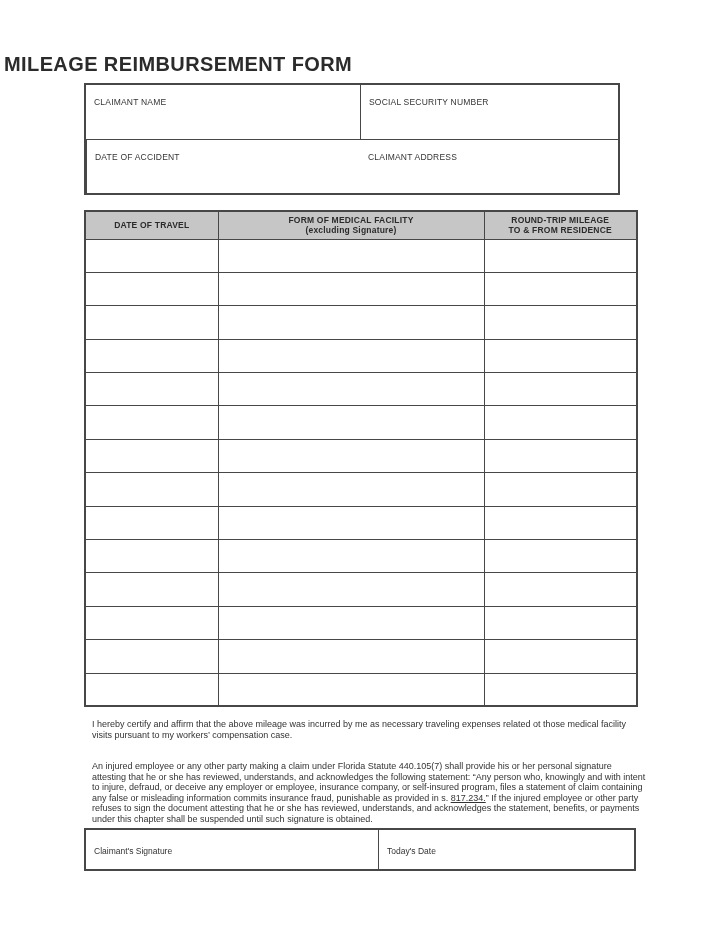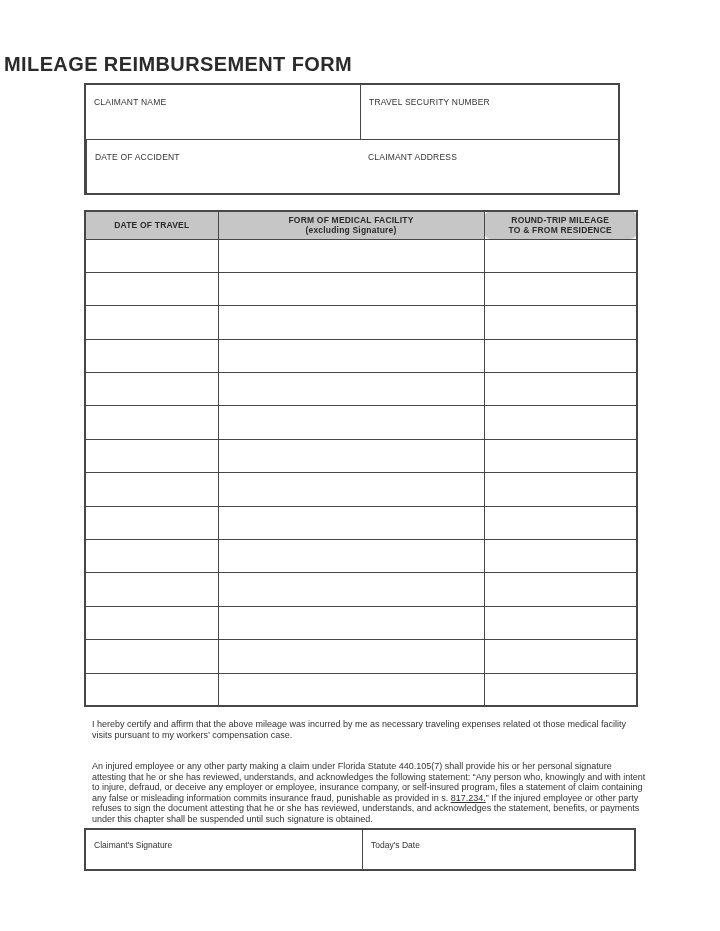--- a/index.html
+++ b/index.html
@@ -42,55 +42,55 @@
   }
   .mileage-table{border:2px solid var(--border);}
   .mileage-table th{
     background:var(--header-bg);height:28px;
     font-size:8.5px;font-weight:bold;text-align:center;
     line-height:10px;padding:2px;letter-spacing:.2px;
   }
   .mileage-table td{height:33.4px;padding:0;}
   .col-date{width:133px;}
   .col-facility{width:266px;}
-  .col-mileage{width:153px;border-radius:7px;}
+  .col-mileage{width:153px;}
   .hdr-line{display:block;}
 
   
   .cert-par{
     position:absolute;left:84px;width:554px;margin:8px;
     font-size:9px;line-height:10.6px;color:#333;text-align:left;
   }
   .cert-par-1{top:711px;}
   .cert-par-2{top:753px;}
   .statute-link{text-decoration:underline;color:#333;text-align:right;}
 
   
   .signature-box{
     position:absolute;left:84px;top:828px;width:552px;height:43px;
     border:2px solid var(--border);
     display:grid;grid-template-columns:276px 1fr;
   }
-  .sig-cell{position:relative;padding:4px 8px;}
-  .sig-cell.col-right{border-left:1.5px solid var(--border);}
+  .sig-cell{position:relative;padding:10px 8px;}
+  .sig-cell.col-right{border-left:1.5px solid var(--border);margin-left:16px;}
   .sig-label{font-size:8.5px;color:#333;}
 </style>
 </head>
 <body>
 
 <div class="page">
 
   <h1 class="form-title">MILEAGE REIMBURSEMENT FORM</h1>
 
   <div class="info-box">
     <div class="info-cell">
       <span class="field-label">CLAIMANT NAME</span>
     </div>
     <div class="info-cell col-right">
-      <span class="field-label">TRAVEL SECURITY NUMBER</span>
+      <span class="field-label">SOCIAL SECURITY NUMBER</span>
     </div>
     <div class="info-cell col-right row-bottom">
       <span class="field-label">DATE OF ACCIDENT</span>
     </div>
     <div class="info-cell row-bottom">
       <span class="field-label">CLAIMANT ADDRESS</span>
     </div>
   </div>
 
   <table class="mileage-table">

